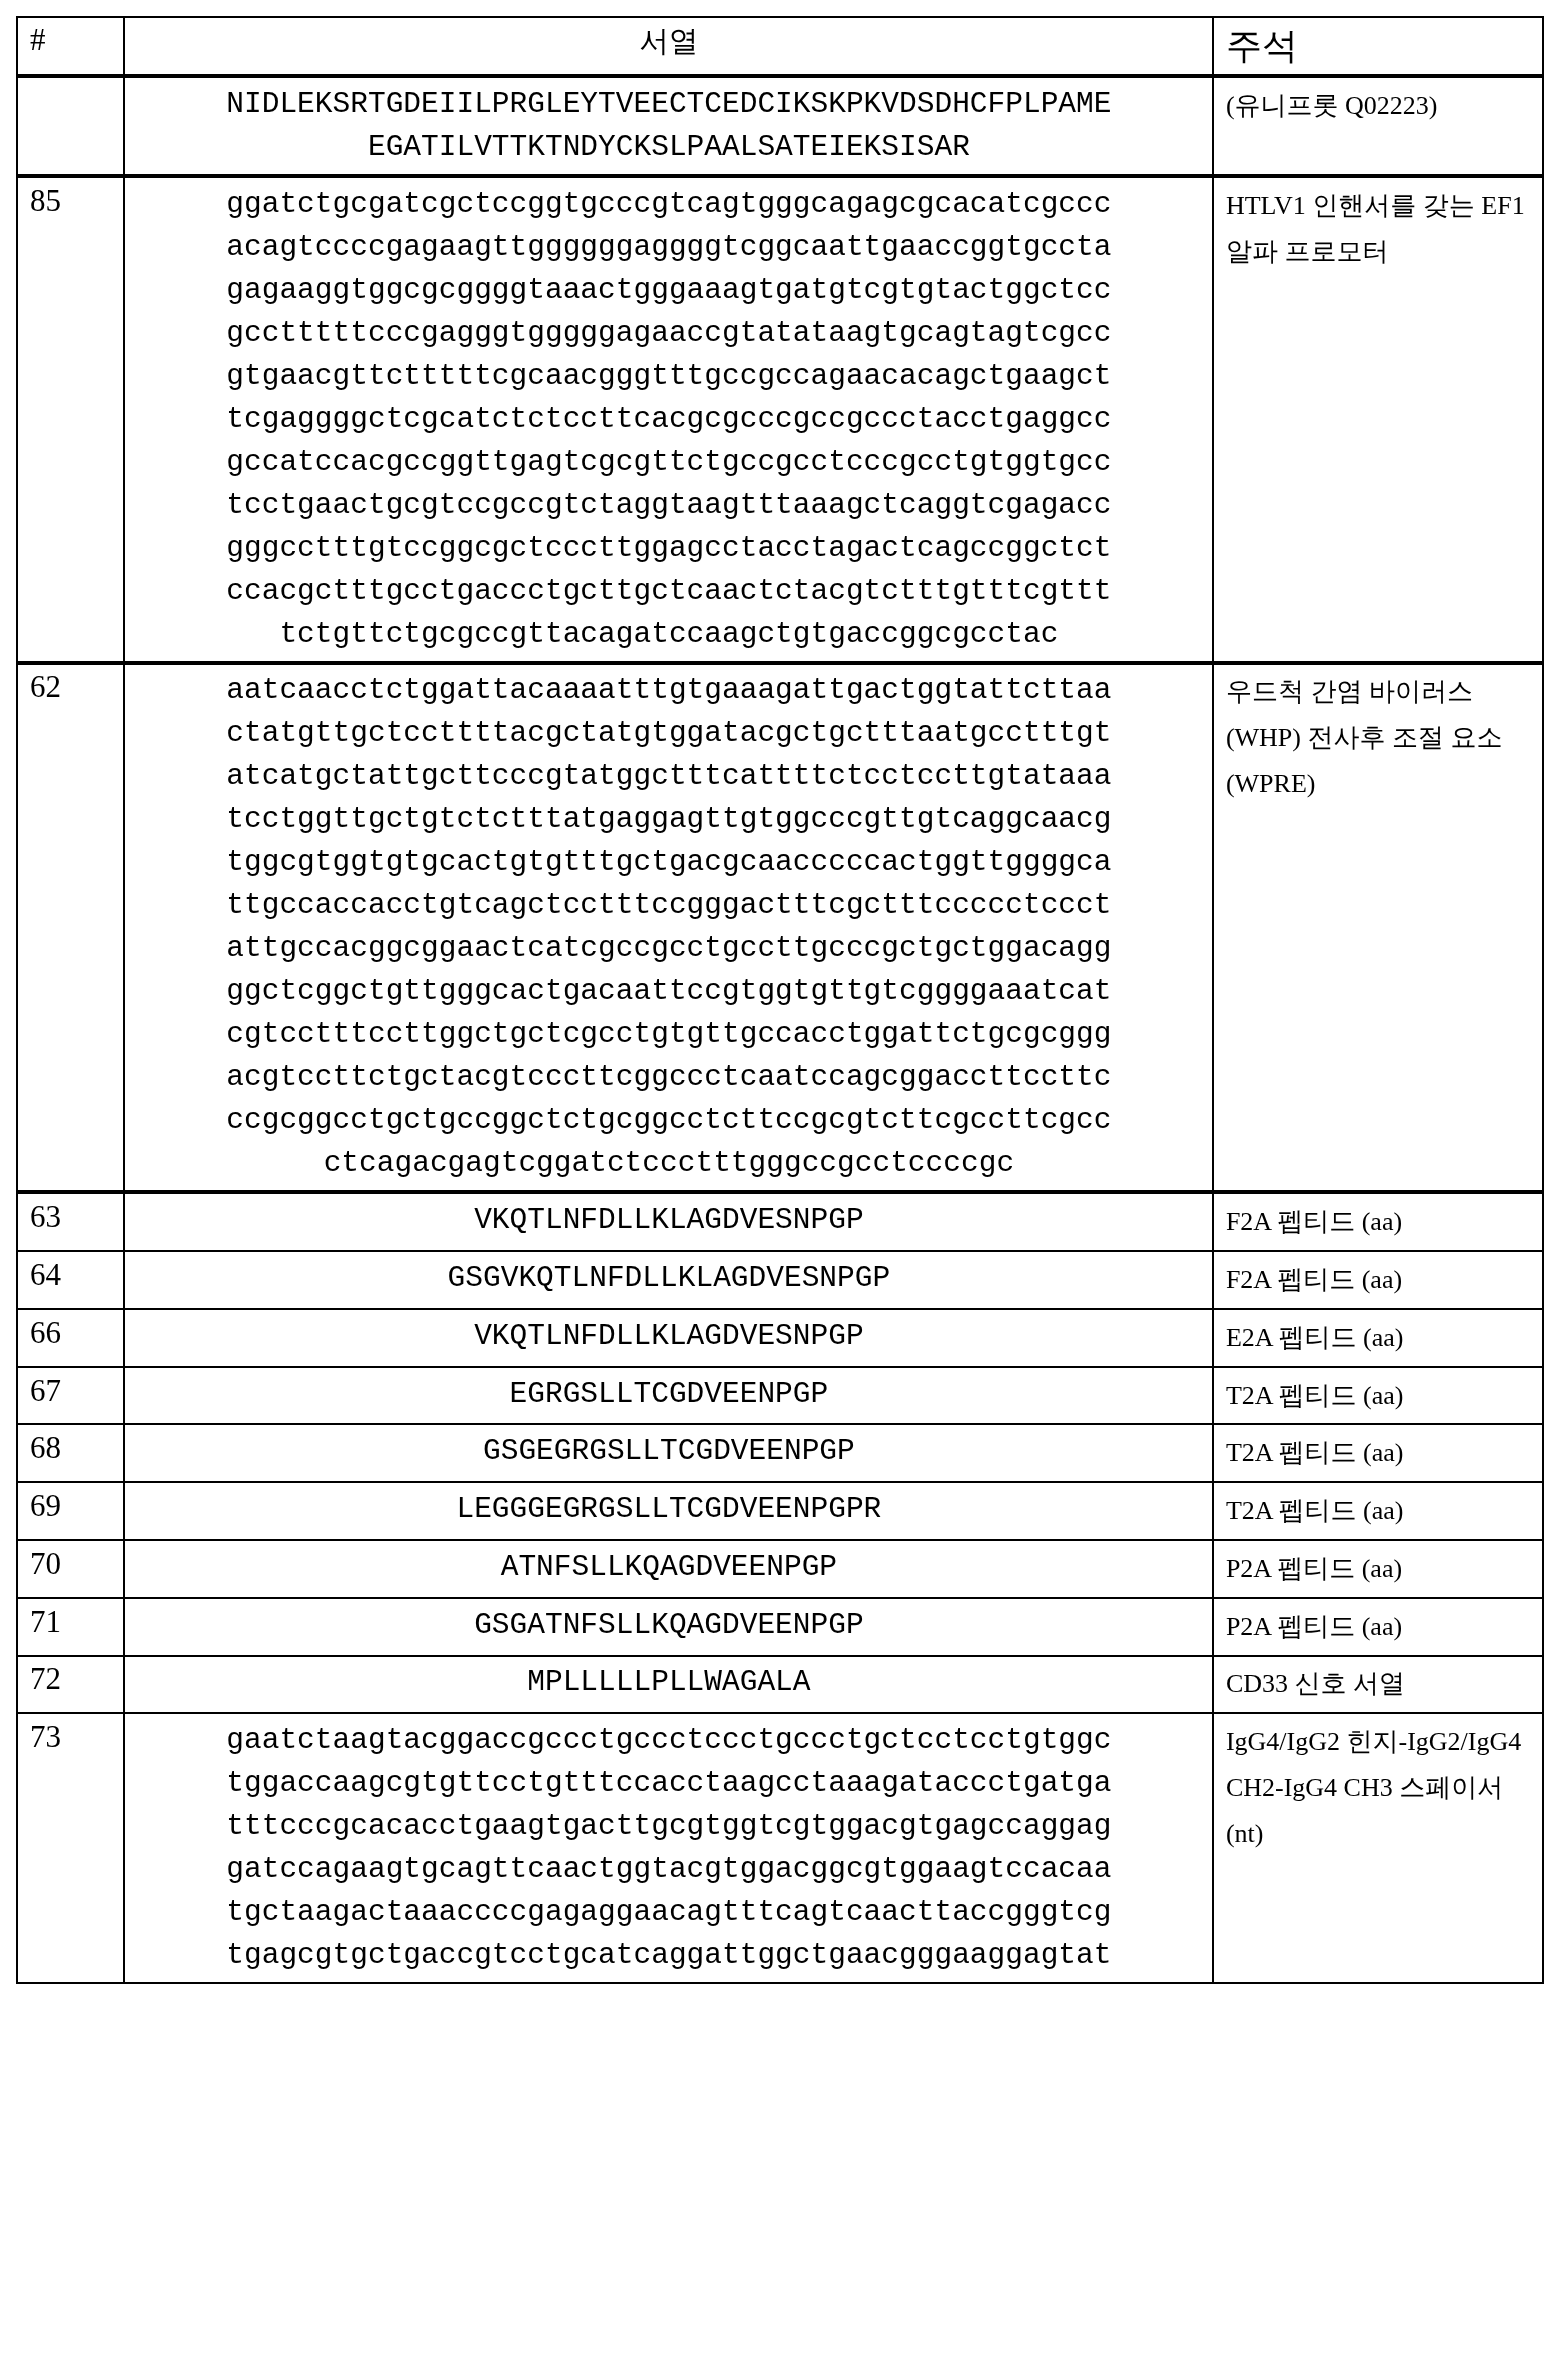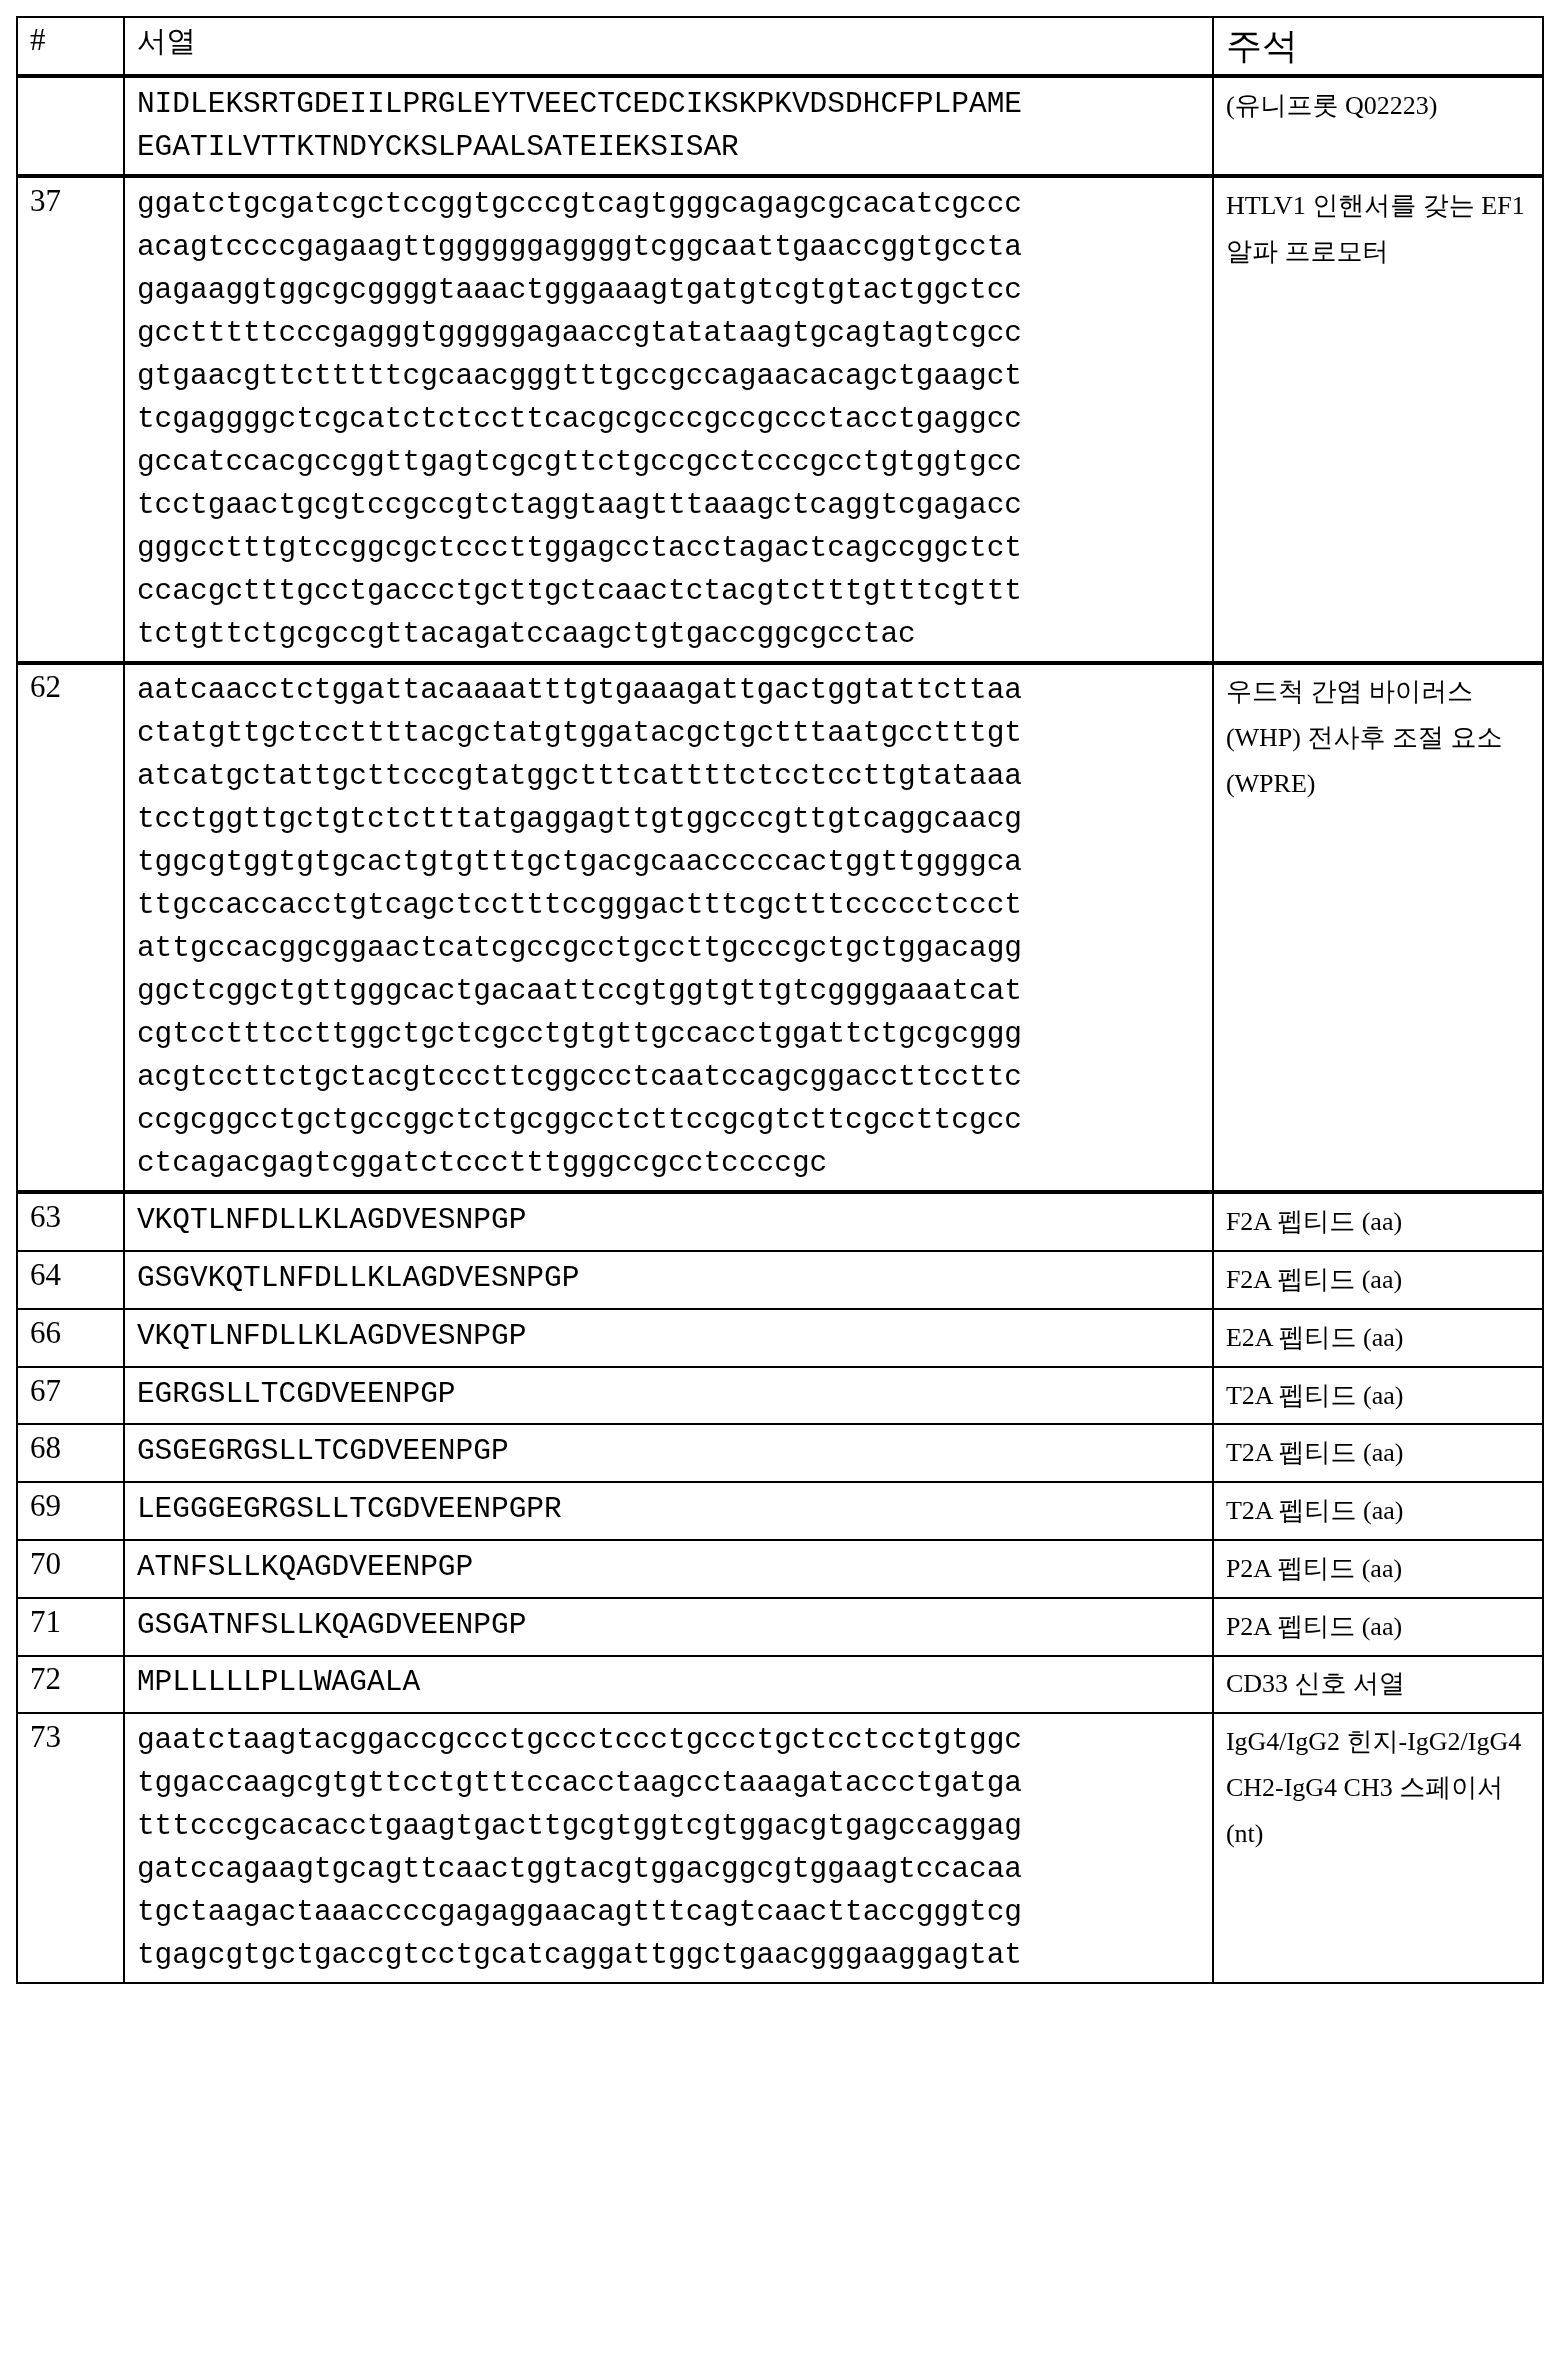--- a/index.html
+++ b/index.html
@@ -1,21 +1,21 @@
 <!DOCTYPE html>
 <html style="font-size:13px"><head>
 <meta charset="utf-8">
 <style>
   body { margin:0; background:#fff; }
   .page { width:1561px; min-height:2354px; padding:16.4px 16.4px; box-sizing:border-box; }
   table { border-collapse:collapse; width:1528px; table-layout:fixed; }
   td, th { border:2.5px solid #000; vertical-align:top; padding:4.9px 11.5px; text-align:left; font-weight:normal; }
   th { font-family:"DejaVu Serif", serif; font-size:36px; padding:3.3px 11.5px; }
   .num { width:82px; font-family:"Liberation Serif", serif; font-size:31px; }
-  .seq { width:1064px; font-family:"Liberation Mono", monospace; font-size:29.5px; line-height:43px; white-space:pre-line; word-break:break-all; }
+  .seq { width:1064px; font-family:"Liberation Mono", monospace; font-size:29.5px; line-height:43px; white-space:pre-line; word-break:break-all;text-align:center; }
   .note { font-family:"Liberation Serif", serif; font-size:26px; line-height:46px; }
   tr.thick td { border-bottom-width:4.9px; }
   thead th { border-bottom:4.9px solid #000; }
 </style>
 </head>
 <body>
 
 <div class="page">
 <table>
   <thead>
@@ -26,21 +26,21 @@
     </tr>
   </thead>
   <tbody id="tbody">
         <tr class="thick">
           <td class="num"></td>
           <td class="seq">NIDLEKSRTGDEIILPRGLEYTVEECTCEDCIKSKPKVDSDHCFPLPAME
 EGATILVTTKTNDYCKSLPAALSATEIEKSISAR</td>
           <td class="note">(유니프롯 Q02223)</td>
         </tr>
         <tr class="thick">
-          <td class="num">37</td>
+          <td class="num">85</td>
           <td class="seq">ggatctgcgatcgctccggtgcccgtcagtgggcagagcgcacatcgccc
 acagtccccgagaagttggggggaggggtcggcaattgaaccggtgccta
 gagaaggtggcgcggggtaaactgggaaagtgatgtcgtgtactggctcc
 gcctttttcccgagggtgggggagaaccgtatataagtgcagtagtcgcc
 gtgaacgttctttttcgcaacgggtttgccgccagaacacagctgaagct
 tcgaggggctcgcatctctccttcacgcgcccgccgccctacctgaggcc
 gccatccacgccggttgagtcgcgttctgccgcctcccgcctgtggtgcc
 tcctgaactgcgtccgccgtctaggtaagtttaaagctcaggtcgagacc
 gggcctttgtccggcgctcccttggagcctacctagactcagccggctct
 ccacgctttgcctgaccctgcttgctcaactctacgtctttgtttcgttt

